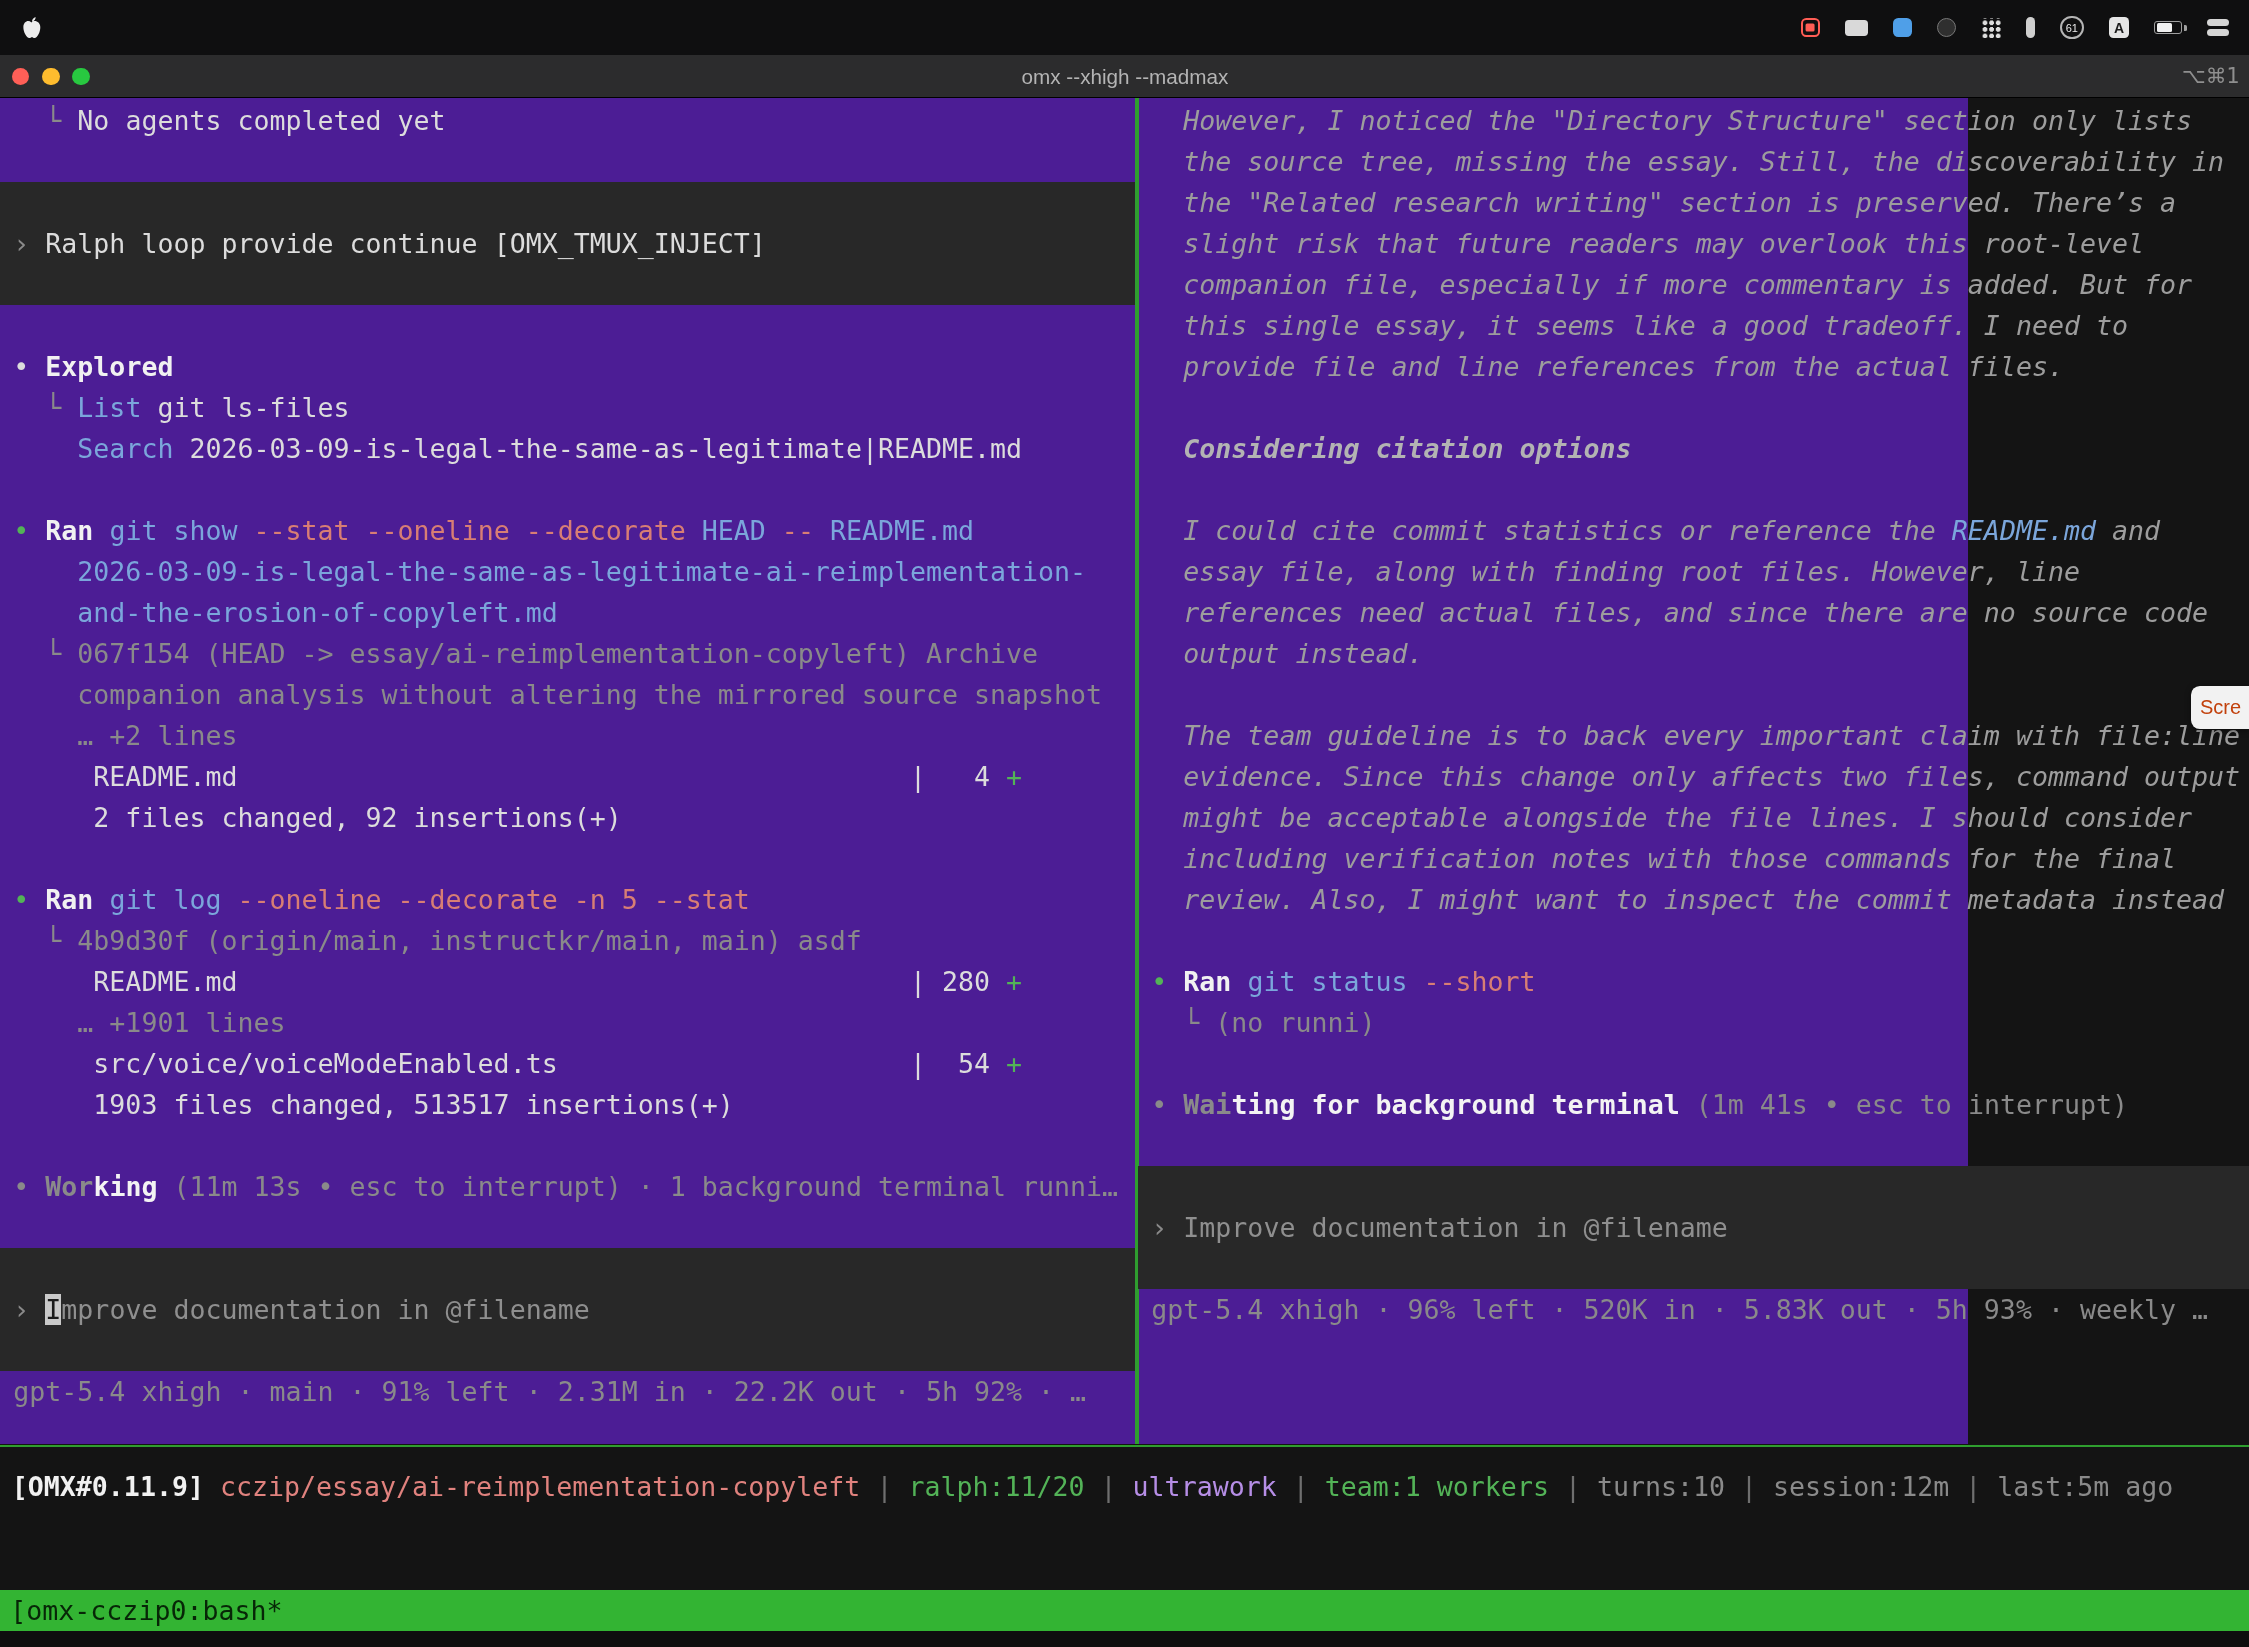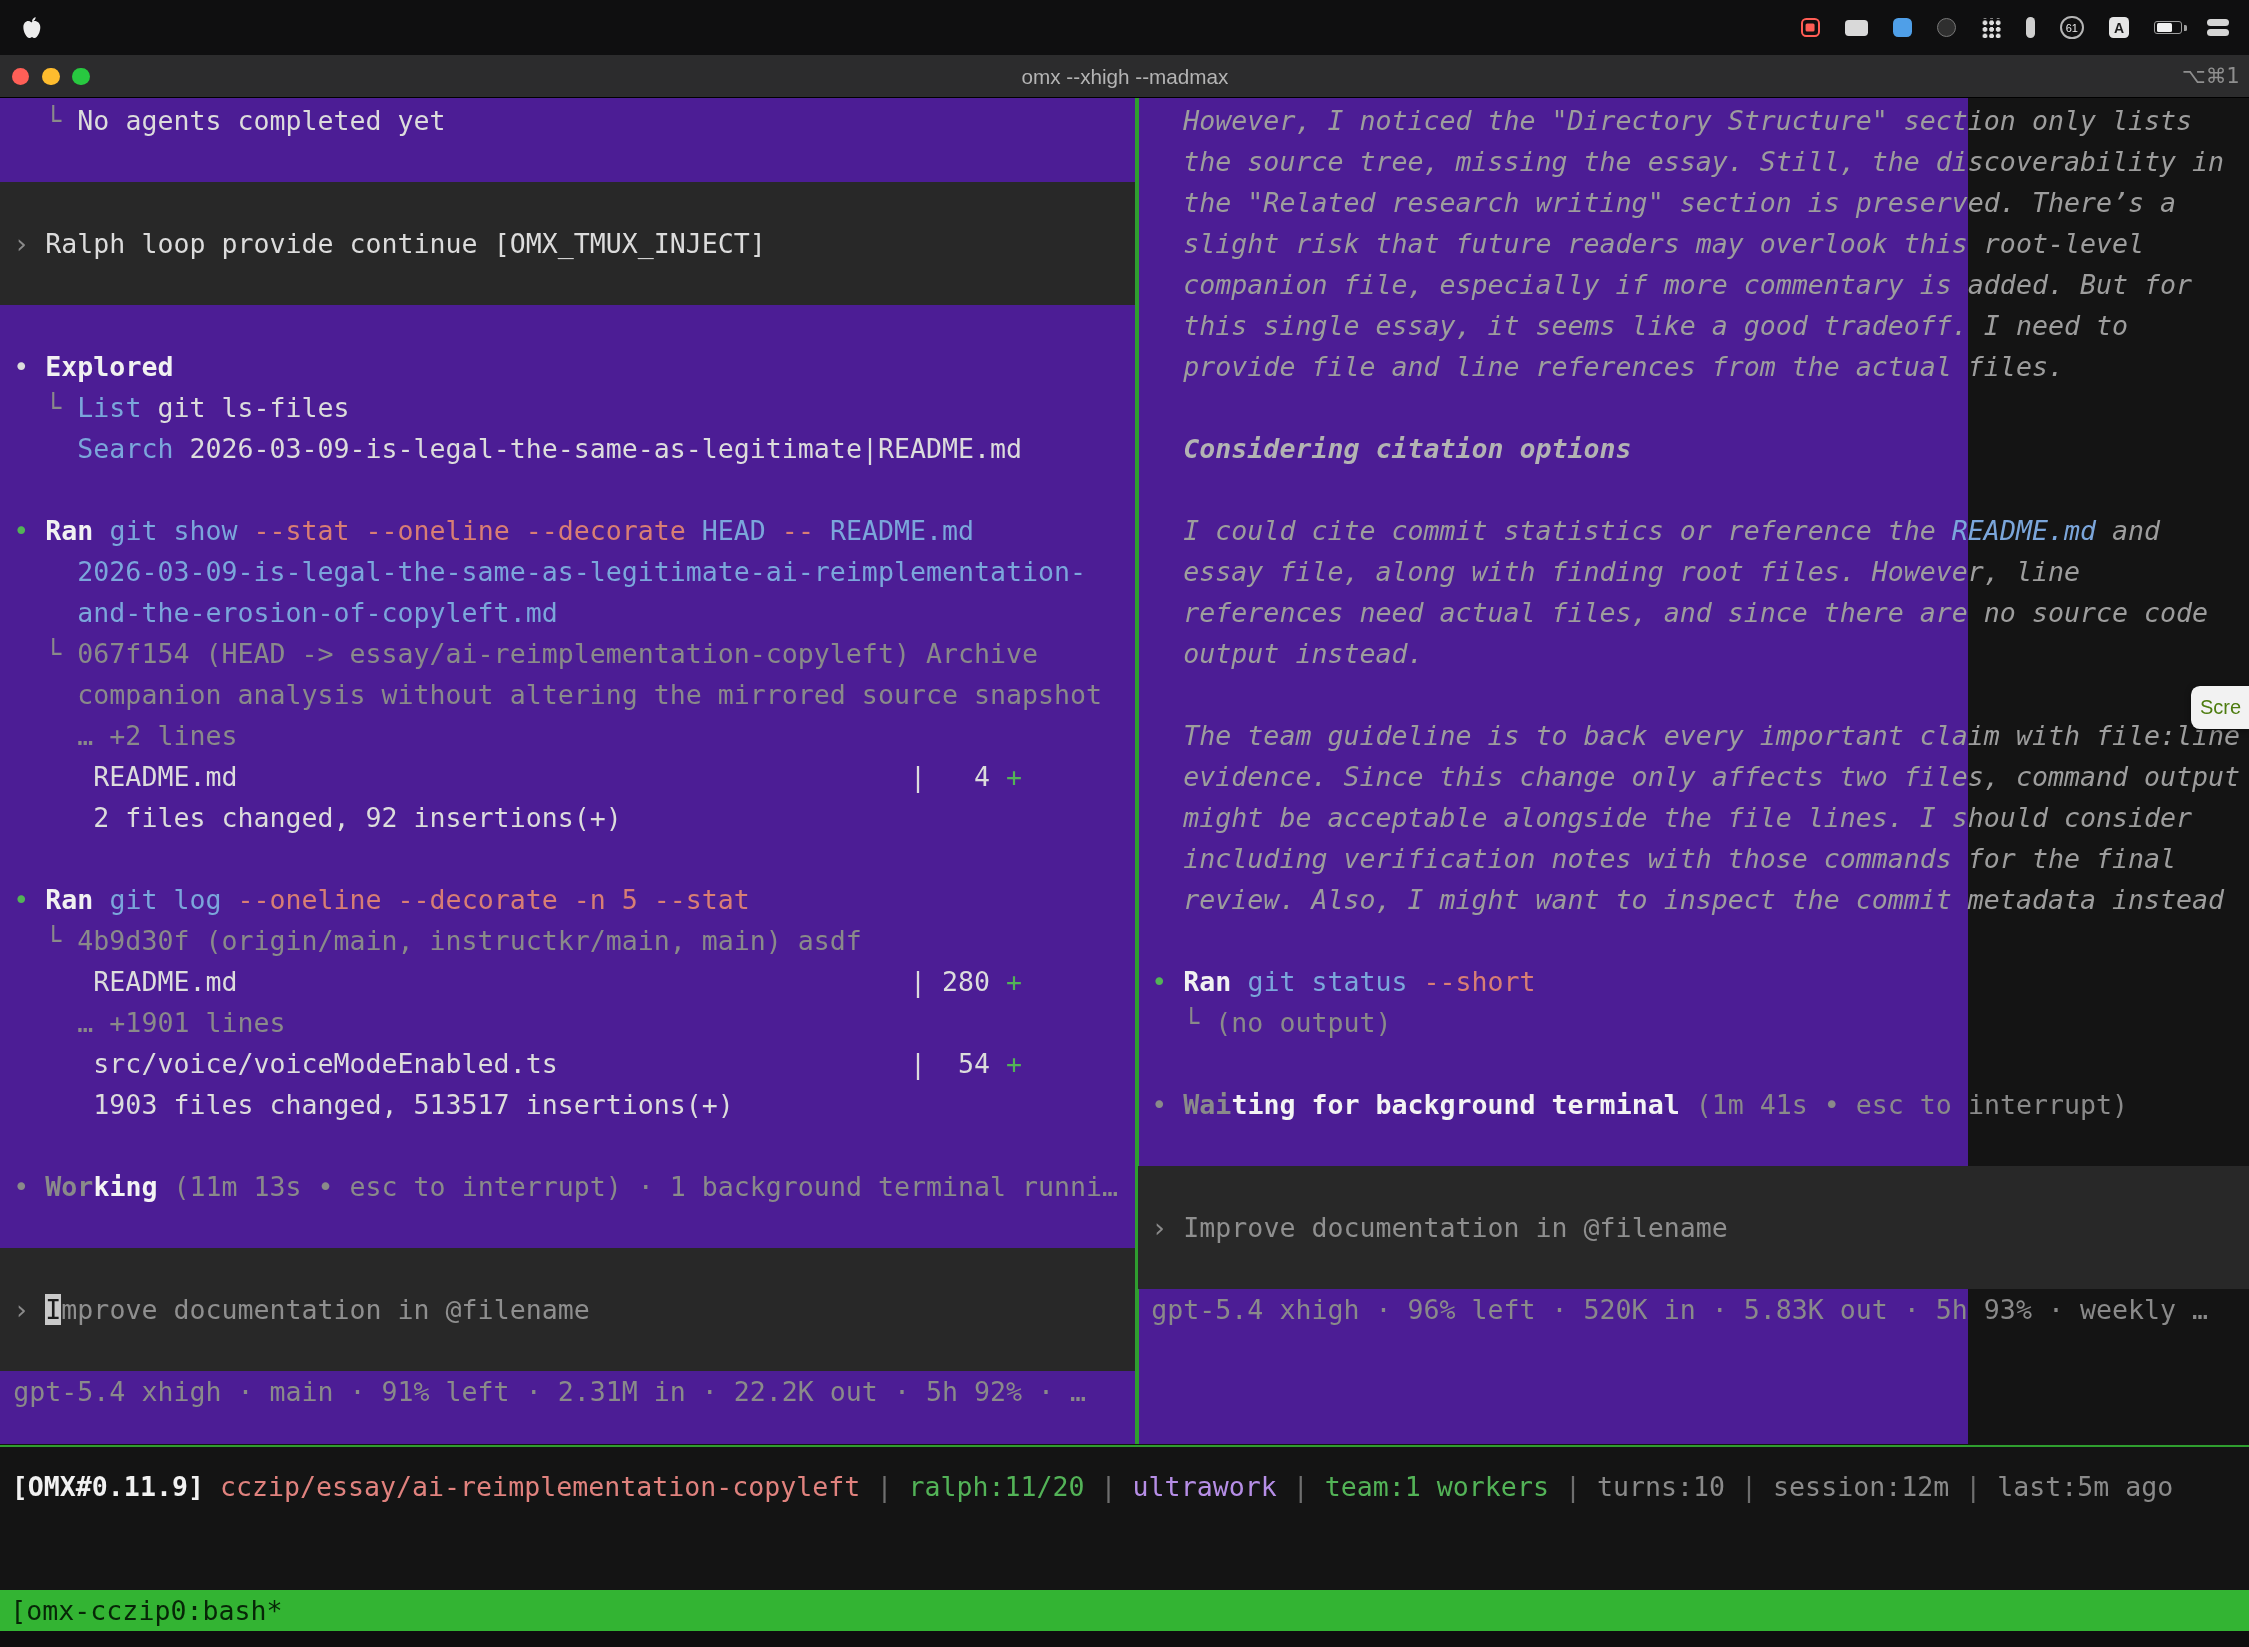--- a/index.html
+++ b/index.html
@@ -84,21 +84,21 @@
   .seg-purple { color:#b68ee6; }
   .seg-sep    { color:#6f6f6f; }
 
   .tmux-bar { position:absolute; top:1590px; left:0; right:0; height:41px; background:#33b433;
               color:#072607; font-size:26.6px; line-height:41px; display:flex;
               justify-content:space-between; padding:0 10.3px; white-space:pre;flex-direction:column; }
   .below-bar { position:absolute; top:1631px; left:0; right:0; bottom:0; background:#0e0e0e; }
 
   
   .screen-tab { position:absolute; top:686px; right:0; width:59px; height:43px; background:#f2f2f2;
-                border-radius:8.9px 0 0 8.9px; color:#4d7c0f; font-family:"Liberation Sans", sans-serif;
+                border-radius:8.9px 0 0 8.9px; color:#c2410c; font-family:"Liberation Sans", sans-serif;
                 font-size:20px; display:flex; align-items:center; justify-content:center; z-index:12;
                 box-shadow:0 1.5px 5.9px rgba(0,0,0,.4); }
 </style>
 </head>
 <body>
 
 <div class="menu-bar">
   <span class="apple-logo">
     <svg viewBox="0 0 17 20">
         <path d="M8.4 4.9C5.5 2.2 1.2 4.3 1.1 9.1c-.1 4.6 2.9 9.9 5.4 9.9 1 0 1.5-.7 2.4-.7.9 0 1.4.7 2.4.7 2.5 0 5.3-5.3 5.2-9.9-.1-4.8-5.2-6.9-8.1-4.2zM9 4.2c-.1-1.9 1.4-3.7 3.2-4.2.3 1.9-1.2 4-3.2 4.2z"></path>
@@ -181,21 +181,21 @@
       <div class="tline"><span class="seg-it">  references need actual files, and since there are no source code</span></div>
       <div class="tline"><span class="seg-it">  output instead.</span></div>
       <div class="tline"></div>
       <div class="tline"><span class="seg-it">  The team guideline is to back every important claim with file:line</span></div>
       <div class="tline"><span class="seg-it">  evidence. Since this change only affects two files, command output</span></div>
       <div class="tline"><span class="seg-it">  might be acceptable alongside the file lines. I should consider</span></div>
       <div class="tline"><span class="seg-it">  including verification notes with those commands for the final</span></div>
       <div class="tline"><span class="seg-it">  review. Also, I might want to inspect the commit metadata instead</span></div>
       <div class="tline"></div>
       <div class="tline"><span class="seg-grn">• </span><span class="seg-wb">Ran</span><span class="seg-blue"> git status</span><span class="seg-red"> --short</span></div>
-      <div class="tline"><span class="seg-dim">  └ (no output)</span></div>
+      <div class="tline"><span class="seg-dim">  └ (no runni)</span></div>
       <div class="tline"></div>
       <div class="tline"><span class="seg-dim">• </span><span class="seg-shd">Wai</span><span class="seg-shw">ting for background terminal</span><span class="seg-dim"> (1m 41s • esc to interrupt)</span></div>
       <div class="tline"></div>
       <div class="tline band"></div>
       <div class="tline band"><span class="seg-dim">› </span><span class="seg-pr">Improve documentation in @filename</span></div>
       <div class="tline band"></div>
       <div class="tline"><span class="seg-dim">gpt-5.4 xhigh · 96% left · 520K in · 5.83K out · 5h 93% · weekly …</span></div>
     </div>
 </div>
 

